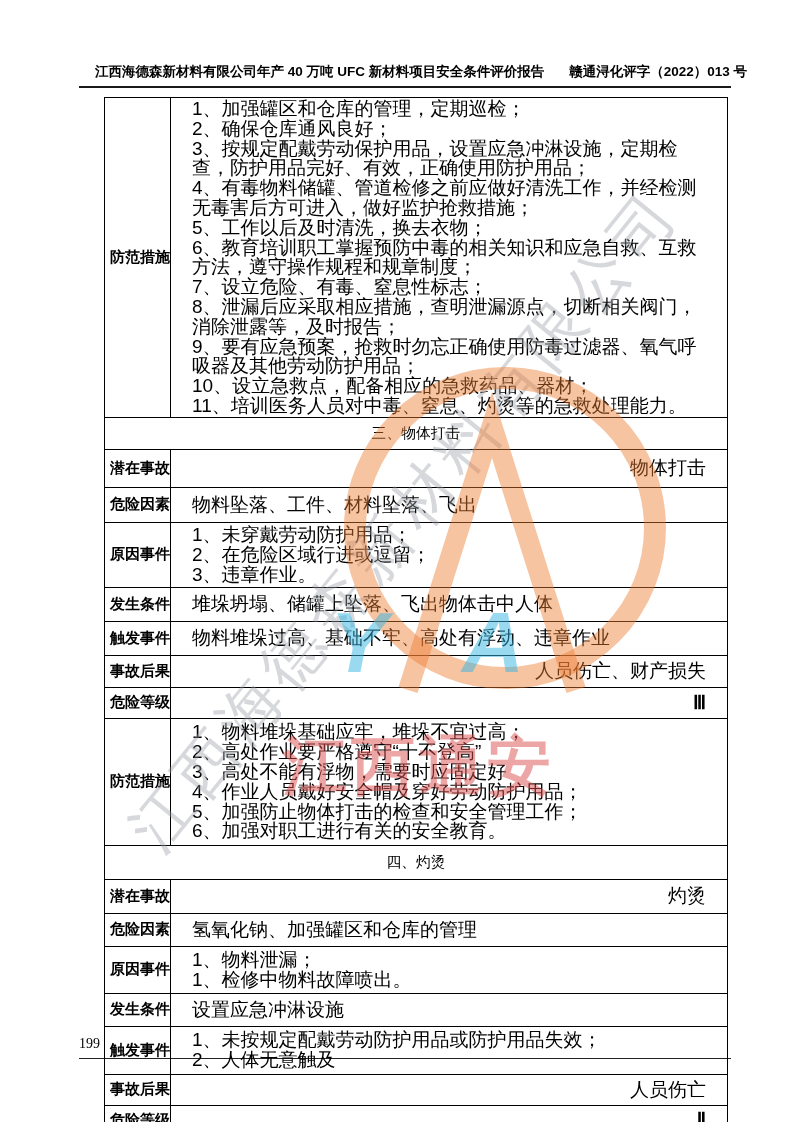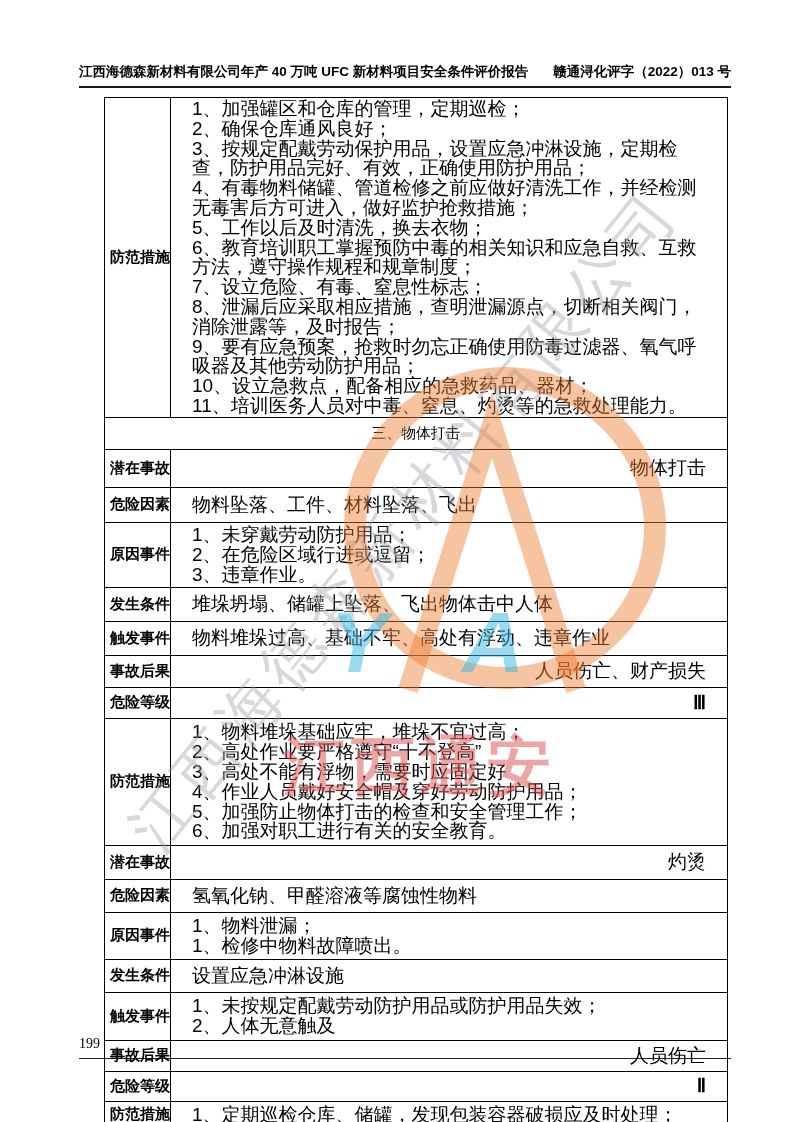--- a/index.html
+++ b/index.html
@@ -3,21 +3,21 @@
 <meta charset="utf-8">
 <style>
   html,body { margin:0; padding:0; background:#e8e8e8; }
   .page {
     position:relative; width:793px; height:1122px; background:#ffffff;
     margin:0 auto; overflow:hidden;
     font-family:"Liberation Sans", sans-serif; color:#000;
   }
   
   .doc-header {
-    position:absolute; left:79px; top:63px; width:652px;
+    position:absolute; left:95px; top:63px; width:652px;
     display:flex; justify-content:space-between; align-items:flex-end;
     font-size:13.5px; font-weight:bold; white-space:nowrap;
   }
   .header-rule {
     position:absolute; left:79px; top:86px; width:652px;
     border-top:2.2px solid #1a1a1a; height:0;
   }
   
   .table-wrap { position:absolute; left:104px; top:97px; width:624px; z-index:1; }
   table.safety { border-collapse:collapse; width:100%; table-layout:fixed; }
@@ -145,29 +145,32 @@
           <td class="content-cell">
             <div class="line">1、物料堆垛基础应牢，堆垛不宜过高；</div>
             <div class="line">2、高处作业要严格遵守“十不登高”</div>
             <div class="line">3、高处不能有浮物，需要时应固定好</div>
             <div class="line">4、作业人员戴好安全帽及穿好劳动防护用品；</div>
             <div class="line">5、加强防止物体打击的检查和安全管理工作；</div>
             <div class="line">6、加强对职工进行有关的安全教育。</div>
           </td>
         </tr>
 
+        <tr class="h29">
+          <td class="section-cell" colspan="2">四、灼烫</td>
+        </tr>
 
         <tr class="h29">
           <td class="label-cell">潜在事故</td>
           <td class="content-cell center">灼烫</td>
         </tr>
 
         <tr class="h28">
           <td class="label-cell">危险因素</td>
-          <td class="content-cell">氢氧化钠、甲醛溶液等腐蚀性物料</td>
+          <td class="content-cell">氢氧化钠、加强罐区和仓库的管理</td>
         </tr>
 
         <tr class="h42">
           <td class="label-cell">原因事件</td>
           <td class="content-cell">
             <div class="line">1、物料泄漏；</div>
             <div class="line">1、检修中物料故障喷出。</div>
           </td>
         </tr>
 

